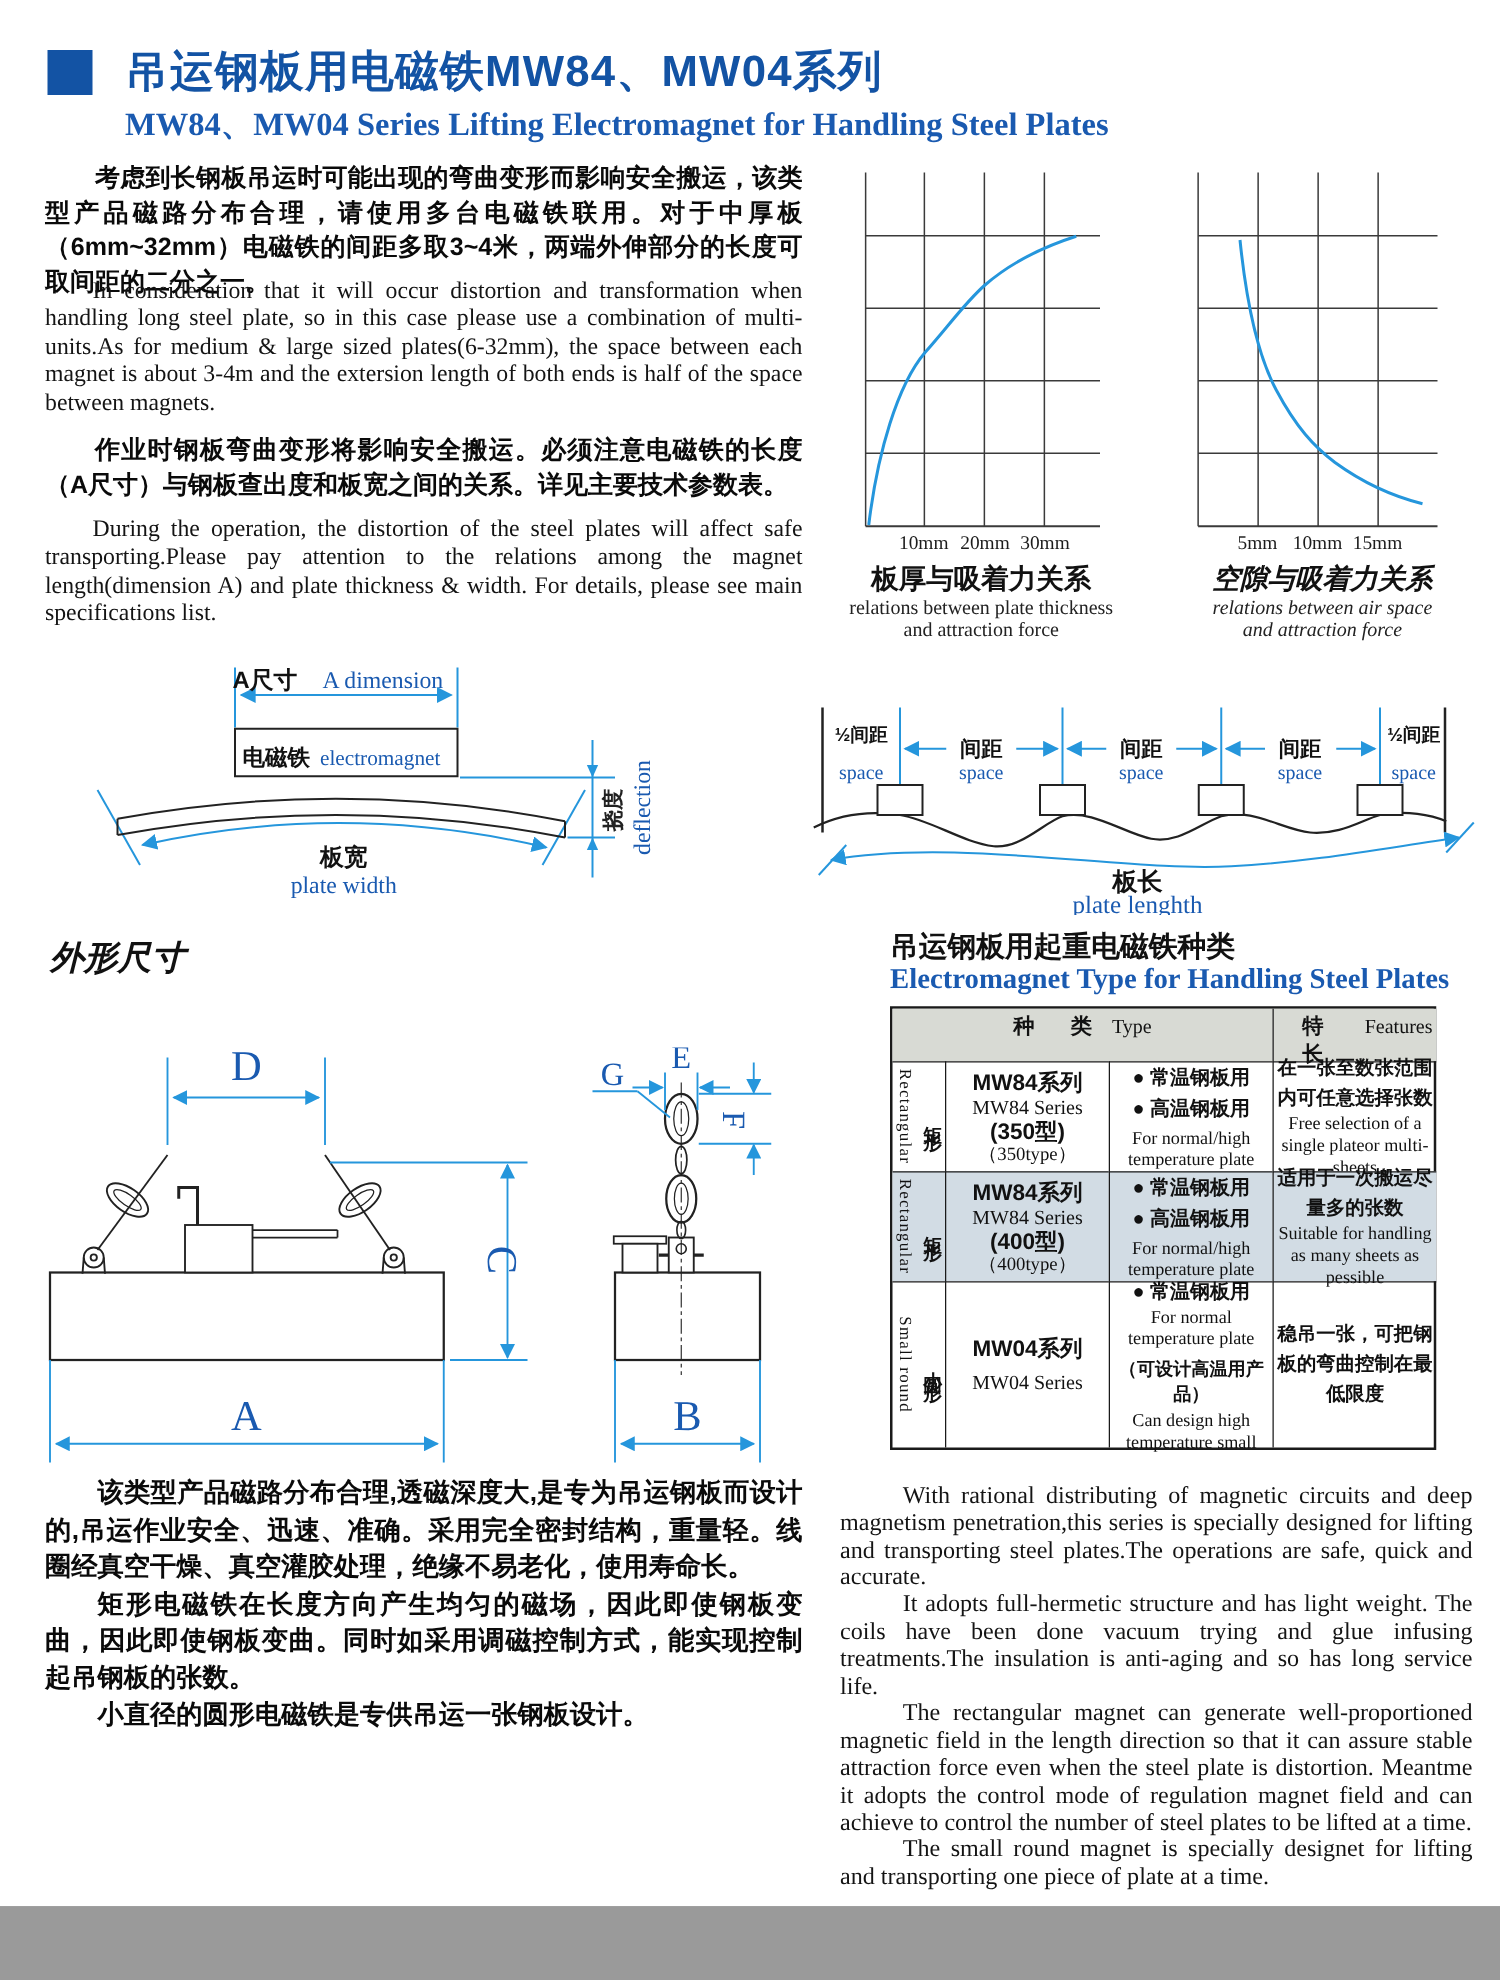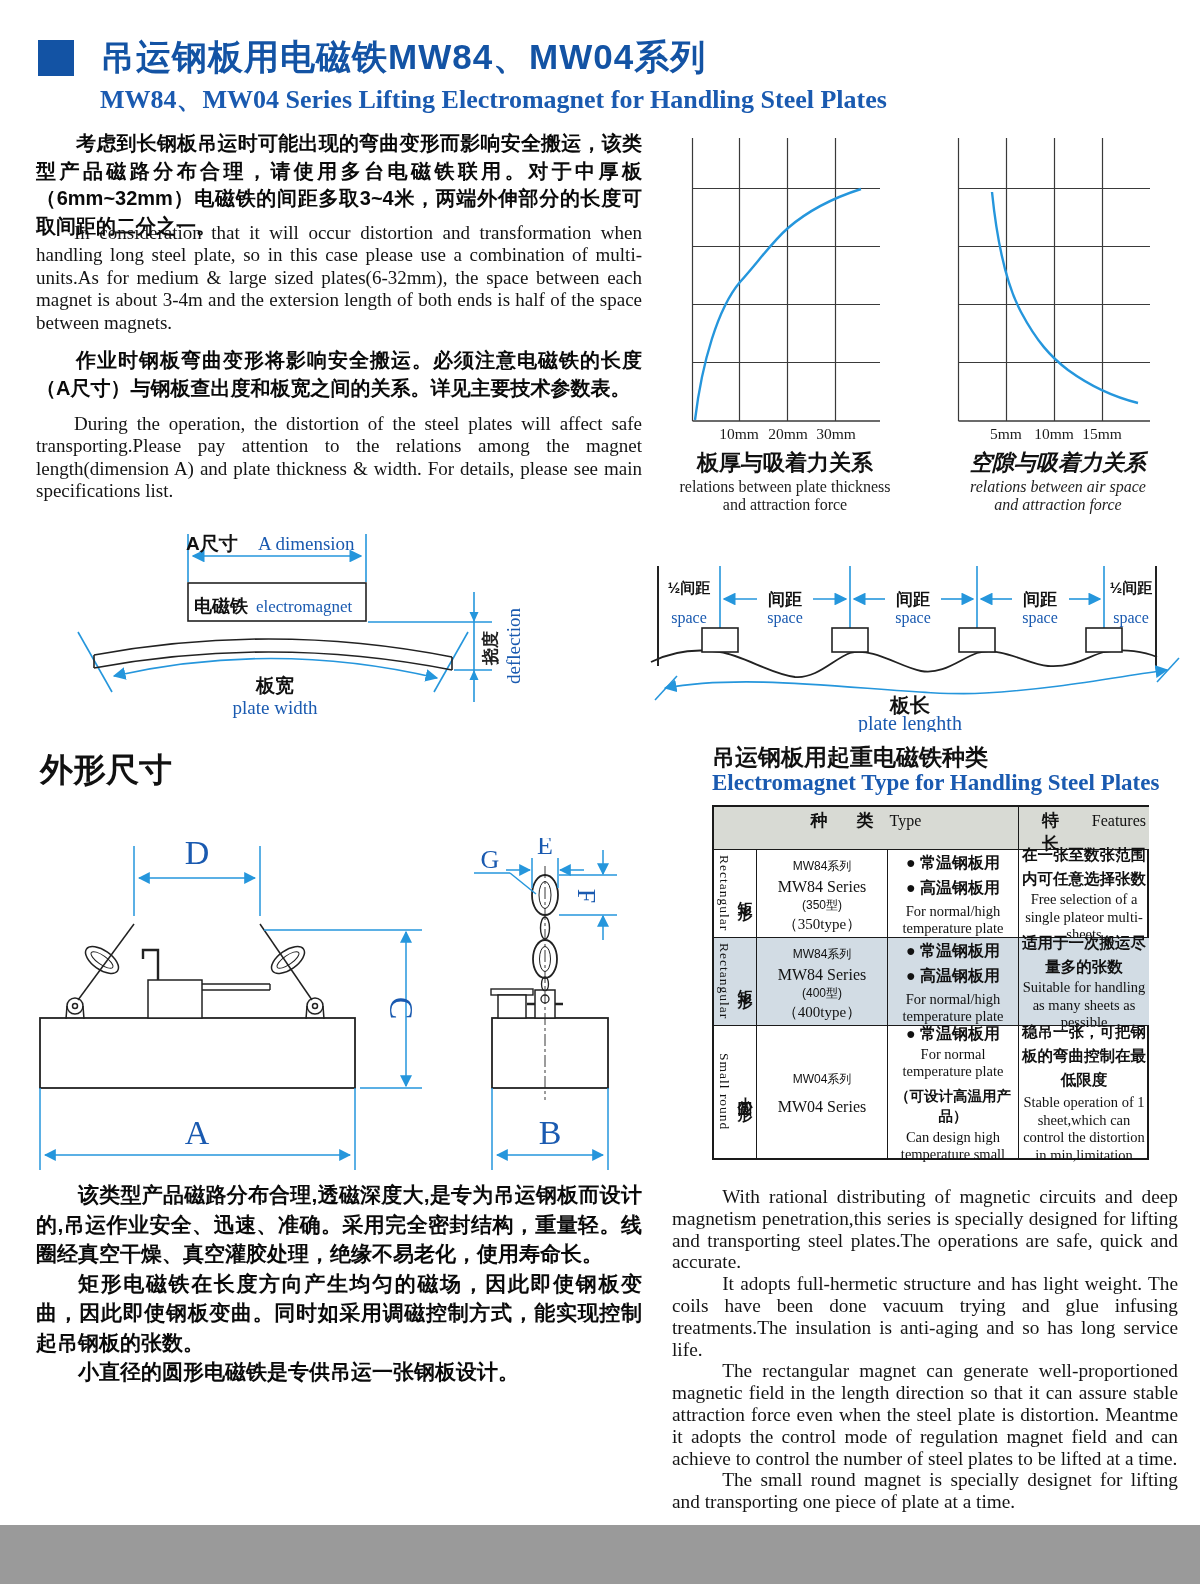--- a/index.html
+++ b/index.html
@@ -11,38 +11,38 @@
   .title-cn{left:100px;top:34px;font-size:35px;font-weight:700;color:#1353a4;letter-spacing:1px;}
   .title-en{left:100px;top:82px;font-family:"Liberation Serif",serif;font-size:26px;font-weight:600;color:#1a5ab0;}
   
   .cnp{width:606px;font-size:20px;font-weight:600;line-height:27.5px;text-align:justify;text-indent:2em;color:#0a0a0a;margin:0;}
   .enp{width:606px;font-family:"Liberation Serif",serif;font-size:19px;line-height:22.4px;text-align:justify;text-indent:2em;color:#141414;margin:0;}
   
   .cap{text-align:center;}
   .cap .c1{font-size:22px;font-weight:700;color:#111;}
   .cap .c2{font-family:"Liberation Serif",serif;font-size:16px;line-height:18px;color:#222;}
   
-  .exth-cn{font-size:33px;font-weight:700;color:#111;}
+  .exth-cn{font-size:27px;font-weight:700;color:#111;font-style:italic;}
   .exth-en{font-family:"Liberation Serif",serif;font-size:25px;color:#1a5ab0;margin-left:32px;}
   
   .ttl-cn{left:712px;top:742px;font-size:23px;font-weight:700;color:#111;}
   .ttl-en{left:712px;top:770px;font-family:"Liberation Serif",serif;font-size:23px;font-weight:600;color:#1a5ab0;}
   .ttable{left:712px;top:805px;display:grid;grid-template-columns:42px 131px 131px 131px;
           grid-template-rows:42px 88px 88px 133px;border:2px solid #1a1a1a;background:#fff;width:437px;box-sizing:border-box;}
   .tc{border-left:1.5px solid #1a1a1a;border-top:1.5px solid #1a1a1a;display:flex;flex-direction:column;
       align-items:center;justify-content:center;text-align:center;padding:2px 3px;box-sizing:border-box;}
   .tc.nl{border-left:none;} .tc.nt{border-top:none;}
   .thbg{background:#d8dad4;} .r2bg{background:#d2dce4;}
   .th-row{flex-direction:row;gap:10px;align-items:baseline;justify-content:center;}
   .hcn{font-size:17px;font-weight:700;letter-spacing:6px;}
   .hen{font-family:"Liberation Serif",serif;font-size:16px;}
   .vc{flex-direction:row;gap:3px;}
   .ven{writing-mode:vertical-rl;font-family:"Liberation Serif",serif;font-size:13.5px;color:#111;letter-spacing:1px;}
   .vcn{writing-mode:vertical-rl;text-orientation:upright;font-size:15px;font-weight:700;letter-spacing:5px;}
-  .cl{font-size:12px;font-weight:400;line-height:24px;}
+  .cl{font-size:18px;font-weight:700;line-height:24px;}
   .el{font-family:"Liberation Serif",serif;font-size:14.5px;line-height:17.5px;}
   .bl{font-size:16px;font-weight:700;line-height:25px;}
   .fcn{font-size:15.5px;font-weight:700;line-height:24px;}
   .ncn{font-size:14.5px;font-weight:700;line-height:20px;}
   
   .bcn{width:606px;font-size:21px;font-weight:600;line-height:29.5px;text-align:justify;text-indent:2em;color:#0a0a0a;margin:0;}
   .ben{width:506px;font-family:"Liberation Serif",serif;font-size:19.3px;line-height:21.8px;text-align:justify;text-indent:2.6em;color:#141414;margin:0;}
   svg text{font-family:"Liberation Sans",sans-serif;}
   svg .ser{font-family:"Liberation Serif",serif;}
 </style>
@@ -351,21 +351,20 @@
       <div class="el" style="font-size:16px;line-height:26px;">MW04 Series</div>
     </div>
     <div class="tc">
       <div class="bl">● 常温钢板用</div>
       <div class="el">For normal temperature plate</div>
       <div class="ncn" style="margin-top:5px;">（可设计高温用产品）</div>
       <div class="el" style="margin-top:3px;">Can design high temperature small</div>
     </div>
     <div class="tc">
       <div class="fcn">稳吊一张，可把钢板的弯曲控制在最低限度</div>
-      <div class="el" style="margin-top:2px;">Stable operation of 1 sheet,which can control the distortion in min,limitation</div>
     </div>
   </div>
 
   <div class="abs" style="left:36px;top:1180px;">
     <p class="bcn">该类型产品磁路分布合理,透磁深度大,是专为吊运钢板而设计的,吊运作业安全、迅速、准确。采用完全密封结构，重量轻。线圈经真空干燥、真空灌胶处理，绝缘不易老化，使用寿命长。</p>
     <p class="bcn">矩形电磁铁在长度方向产生均匀的磁场，因此即使钢板变曲，因此即使钢板变曲。同时如采用调磁控制方式，能实现控制起吊钢板的张数。</p>
     <p class="bcn">小直径的圆形电磁铁是专供吊运一张钢板设计。</p>
   </div>
   <div class="abs" style="left:672px;top:1186px;">
     <p class="ben">With rational distributing of magnetic circuits and deep magnetism penetration,this series is specially designed for lifting and transporting steel plates.The operations are safe, quick and accurate.</p>

